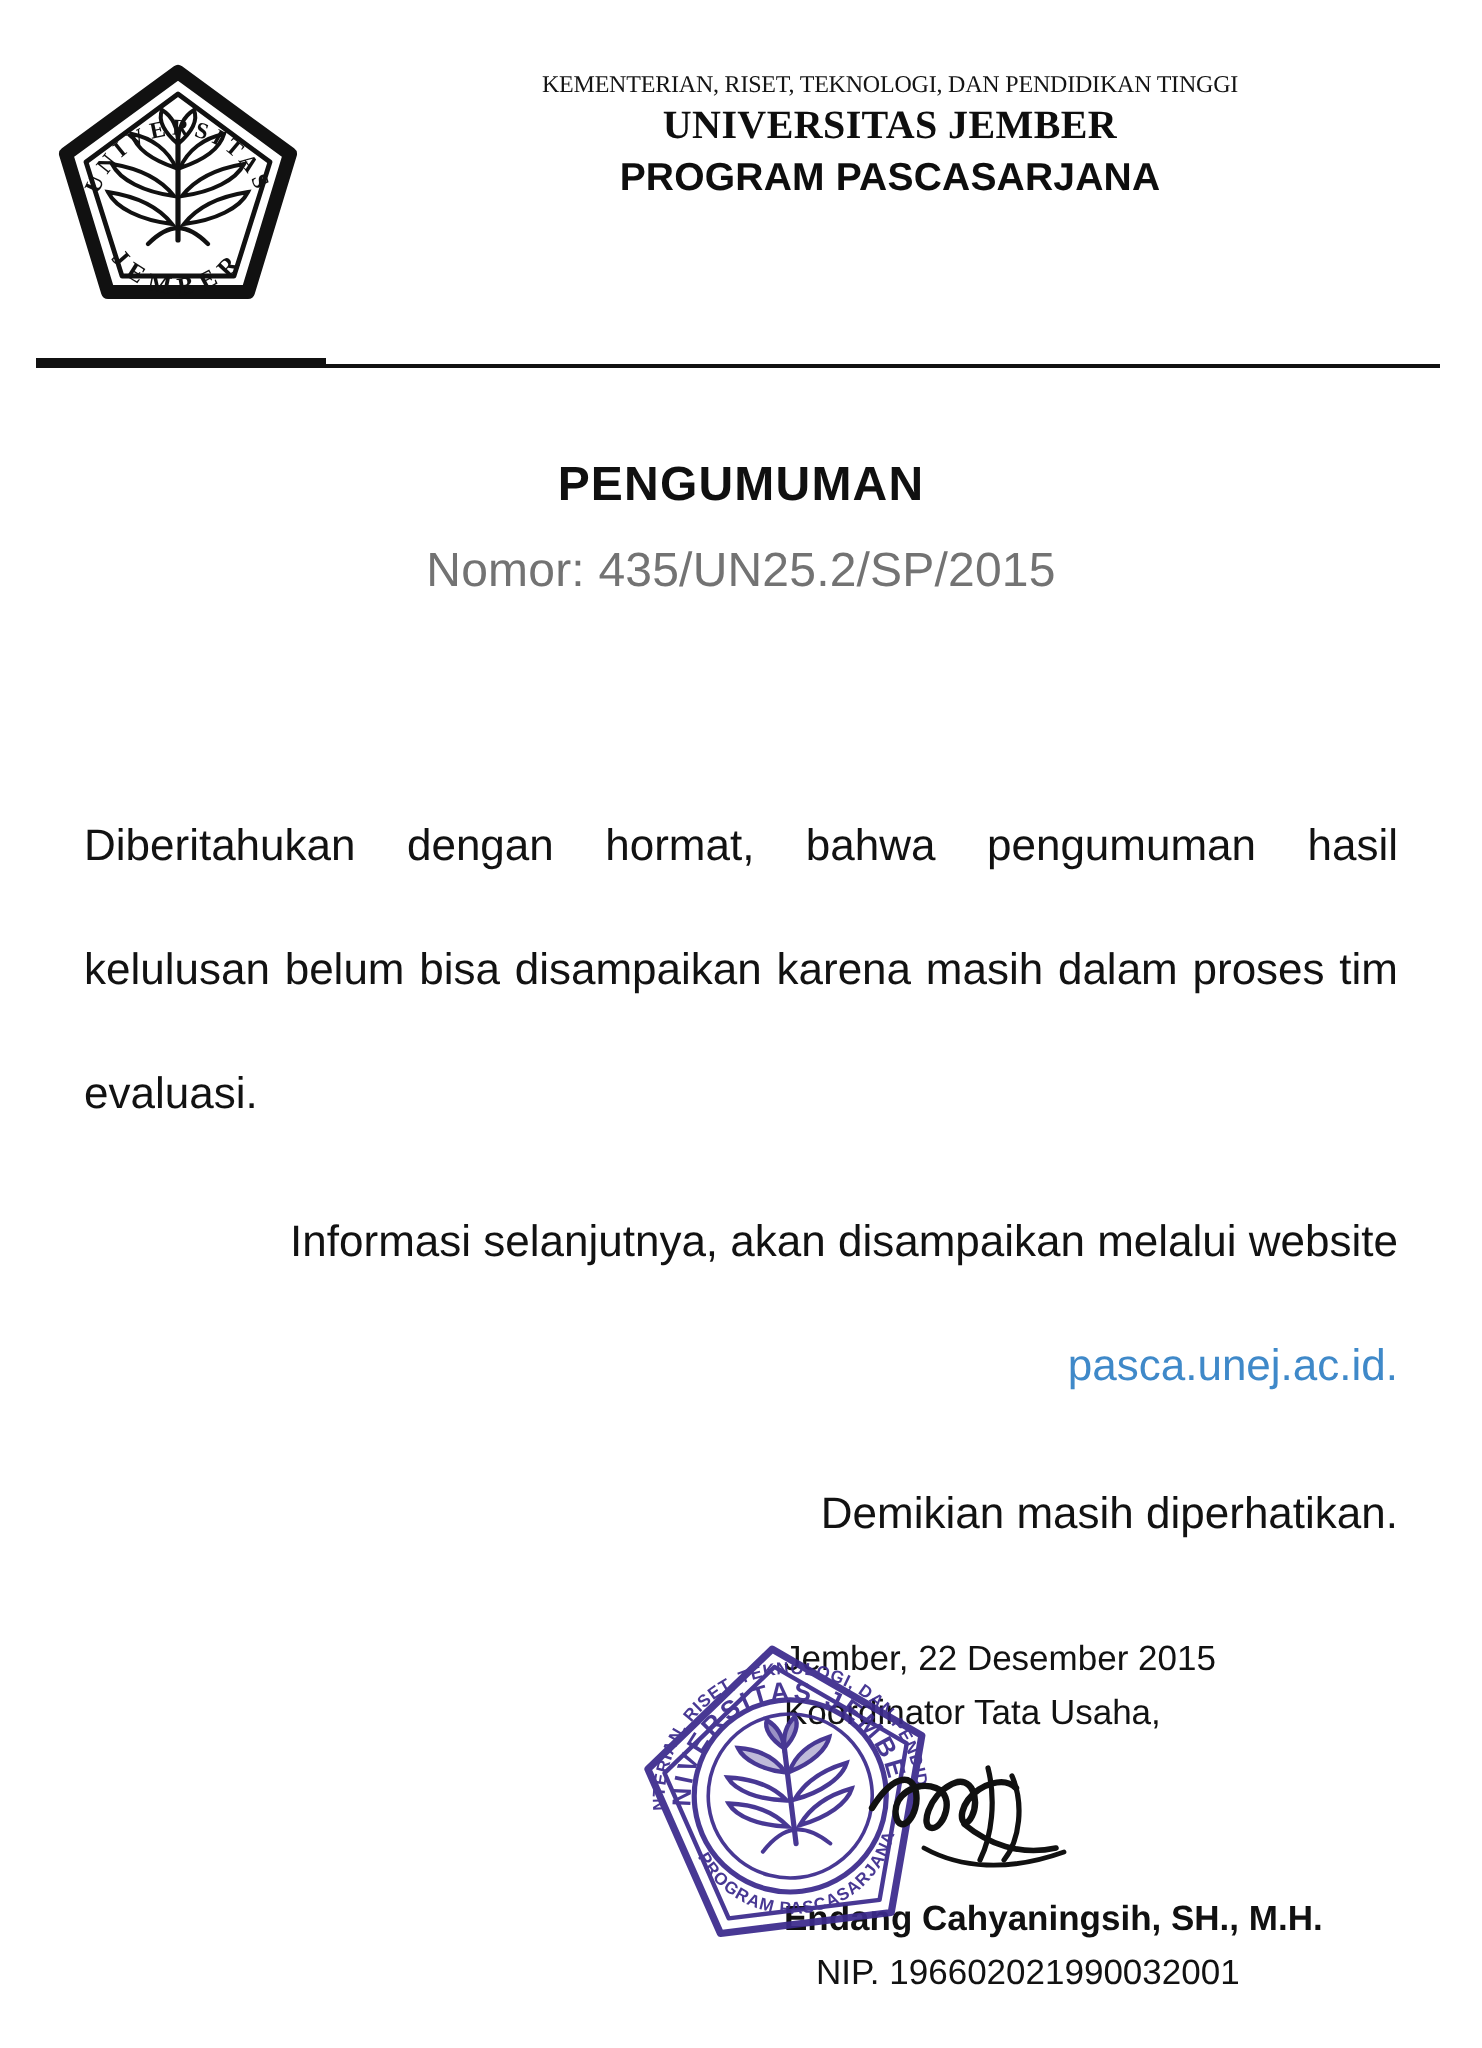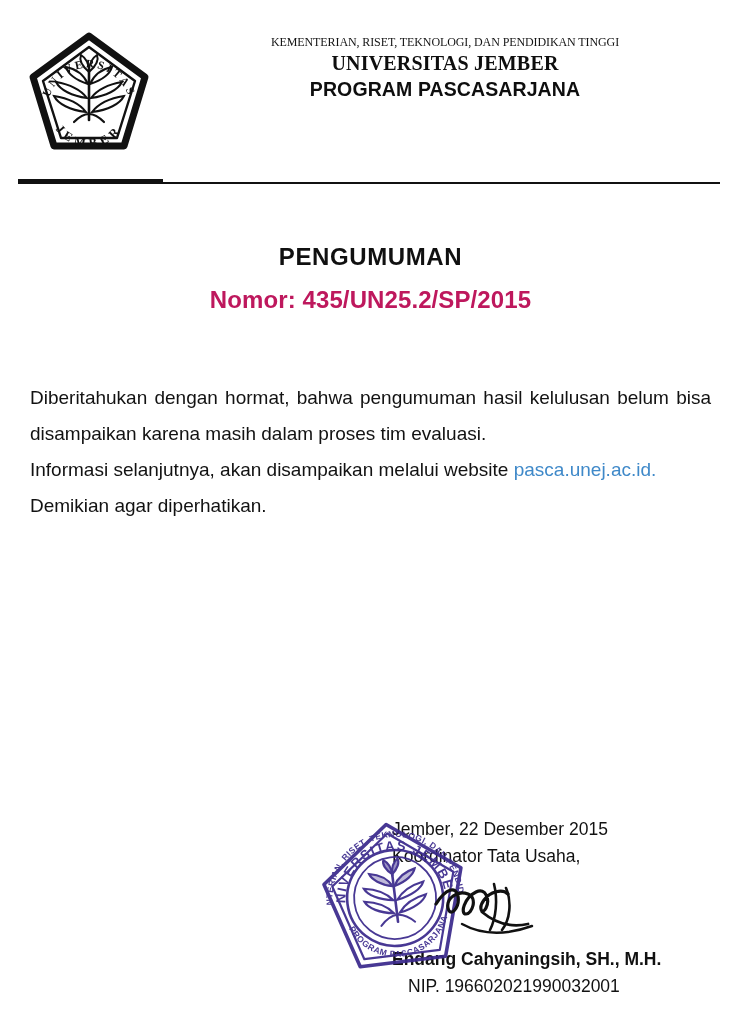--- a/index.html
+++ b/index.html
@@ -105,58 +105,58 @@
     top: 0.5px;
     width: 145px;
     height: 5.5px;
     background: #111111;
   }
 
   
   .title-block {
     position: absolute;
     left: 0;
-    top: 243px;
+    top: 229px;
     width: 741px;
     text-align: center;
   }
   .doc-title {
     font-size: 24px;
     font-weight: bold;
     letter-spacing: 0.6px;
     color: #101010;
     line-height: 1.2;
   }
   .doc-number {
     font-size: 24px;
-    font-weight: bold;
+    font-weight: normal;
     letter-spacing: 0.1px;
-    color: #be185d;
+    color: #737373;
     margin-top: 14px;
     line-height: 1.2;
   }
 
   
   .body-block {
     position: absolute;
     left: 30px;
     top: 380px;
     width: 681px;
   }
   .para {
-    font-size: 19px;
-    line-height: 36px;
+    font-size: 22px;
+    line-height: 62px;
     color: #121212;
-    margin: 0;
+    margin: 12px;
   }
   .para.justify {
     text-align: justify;
     text-align-last: left;
   }
-  .para + .para { margin-top: 0; }
+  .para + .para { margin-top: 0; text-align: right; }
   .link {
     color: #3f89c9;
     text-decoration: none;
   }
 
   
   .sign-block {
     position: absolute;
     left: 392px;
     top: 816px;
@@ -260,21 +260,21 @@
   </div>
 
   <div class="title-block">
     <div class="doc-title">PENGUMUMAN</div>
     <div class="doc-number">Nomor: 435/UN25.2/SP/2015</div>
   </div>
 
   <div class="body-block">
     <p class="para justify">Diberitahukan dengan hormat, bahwa pengumuman hasil kelulusan belum bisa disampaikan karena masih dalam proses tim evaluasi.</p>
     <p class="para"><span>Informasi selanjutnya, akan disampaikan melalui website </span><a class="link" href="#">pasca.unej.ac.id.</a></p>
-    <p class="para">Demikian agar diperhatikan.</p>
+    <p class="para">Demikian masih diperhatikan.</p>
   </div>
 
   <div class="sign-block">
     <div class="sign-line">Jember, 22 Desember 2015</div>
     <div class="sign-line">Koordinator Tata Usaha,</div>
     <div class="sign-gap"></div>
     <div class="sign-name">Endang Cahyaningsih, SH., M.H.</div>
     <div class="sign-nip">NIP. 196602021990032001</div>
   </div>
 

